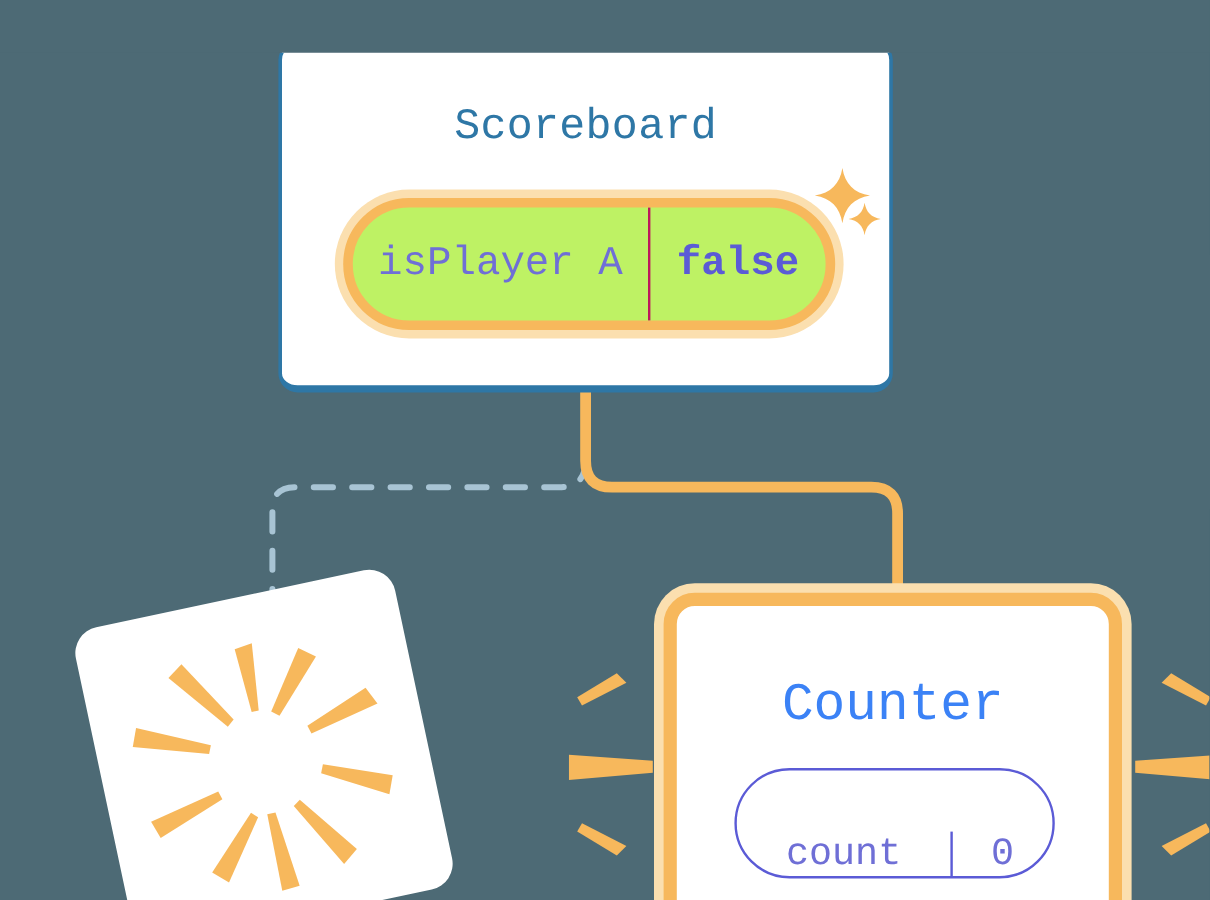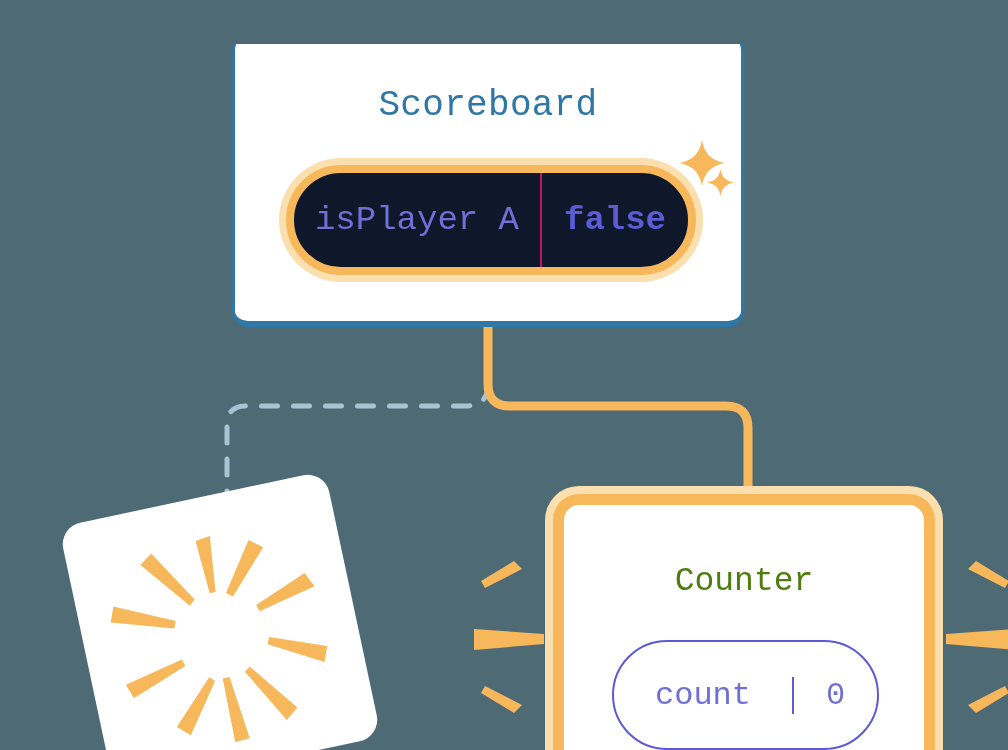--- a/index.html
+++ b/index.html
@@ -56,21 +56,21 @@
   
   #scoreboard-pill {
     position: absolute;
     left: 51px;
     top: 128px;
     width: 410px;
     height: 110px;
     box-sizing: border-box;
     border: 8px solid #f7b85c;
     border-radius: 999px;
-    background: #0f172a;
+    background: #bef264;
     box-shadow: 0 0 0 7px #fbdfaf;
     display: flex;
     align-items: stretch;
     z-index: 4;
     justify-content: flex-end;
   }
   #scoreboard-pill .cell {
     display: flex;
     align-items: center;
     justify-content: center;
@@ -133,35 +133,35 @@
     border-radius: 26px;
     box-shadow: 0 0 0 8px #fbdfaf;
     z-index: 3;
   }
   #counter-title {
     position: absolute;
     left: 0;
     top: 58px;
     width: 100%;
     text-align: center;
-    font-size: 33px;
-    color: #4d7c0f;
+    font-size: 44px;
+    color: #3b82f6;
   }
   #counter-pill {
     position: absolute;
     left: 48px;
     top: 135px;
     width: 267px;
-    height: 110px;
+    height: 92px;
     box-sizing: border-box;
     border: 2px solid #5b5bd6;
     border-radius: 999px;
     background: #ffffff;
     display: flex;
-    align-items: center;
+    align-items: flex-end;
   }
   #counter-pill .cell {
     display: flex;
     align-items: center;
     justify-content: center;
     box-sizing: border-box;
   }
   #counter-key-cell {
     flex: 0 0 178px;
     font-size: 32px;

